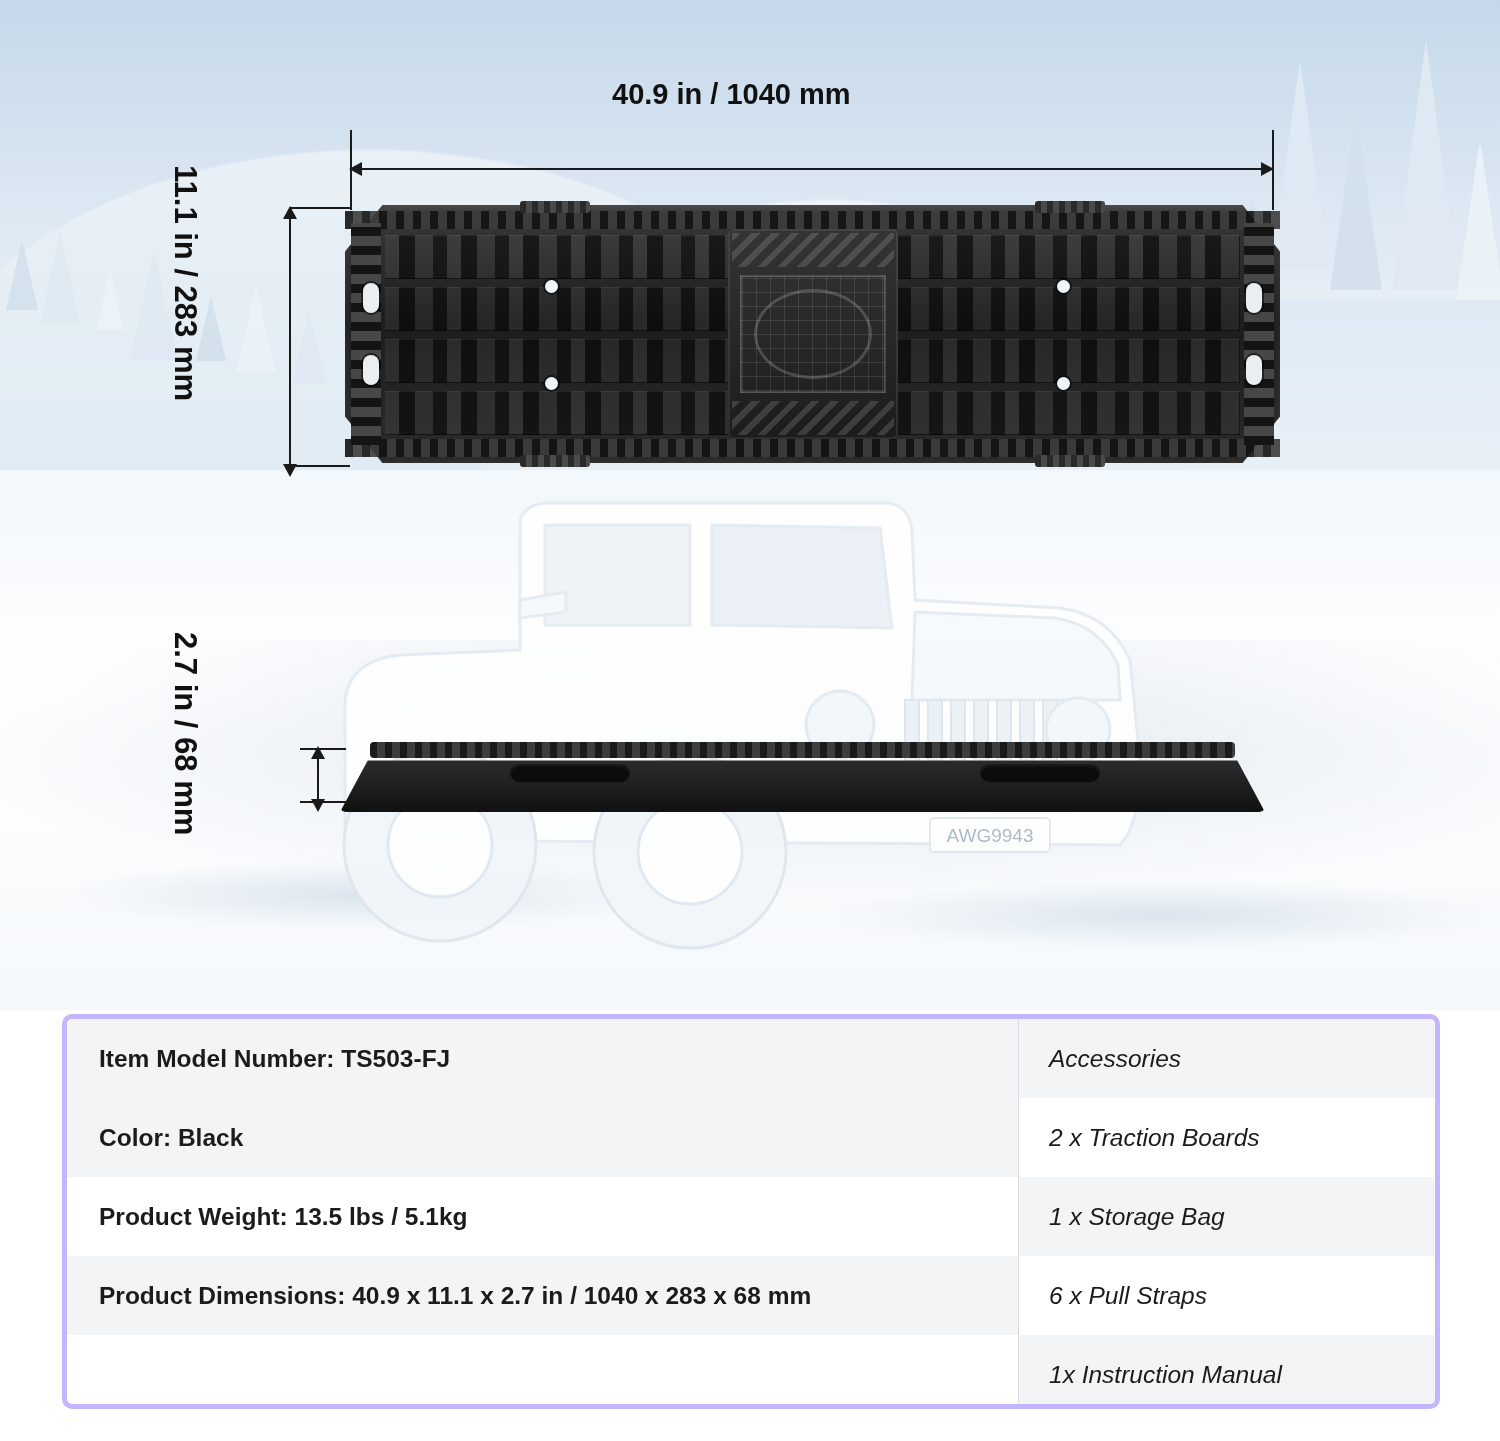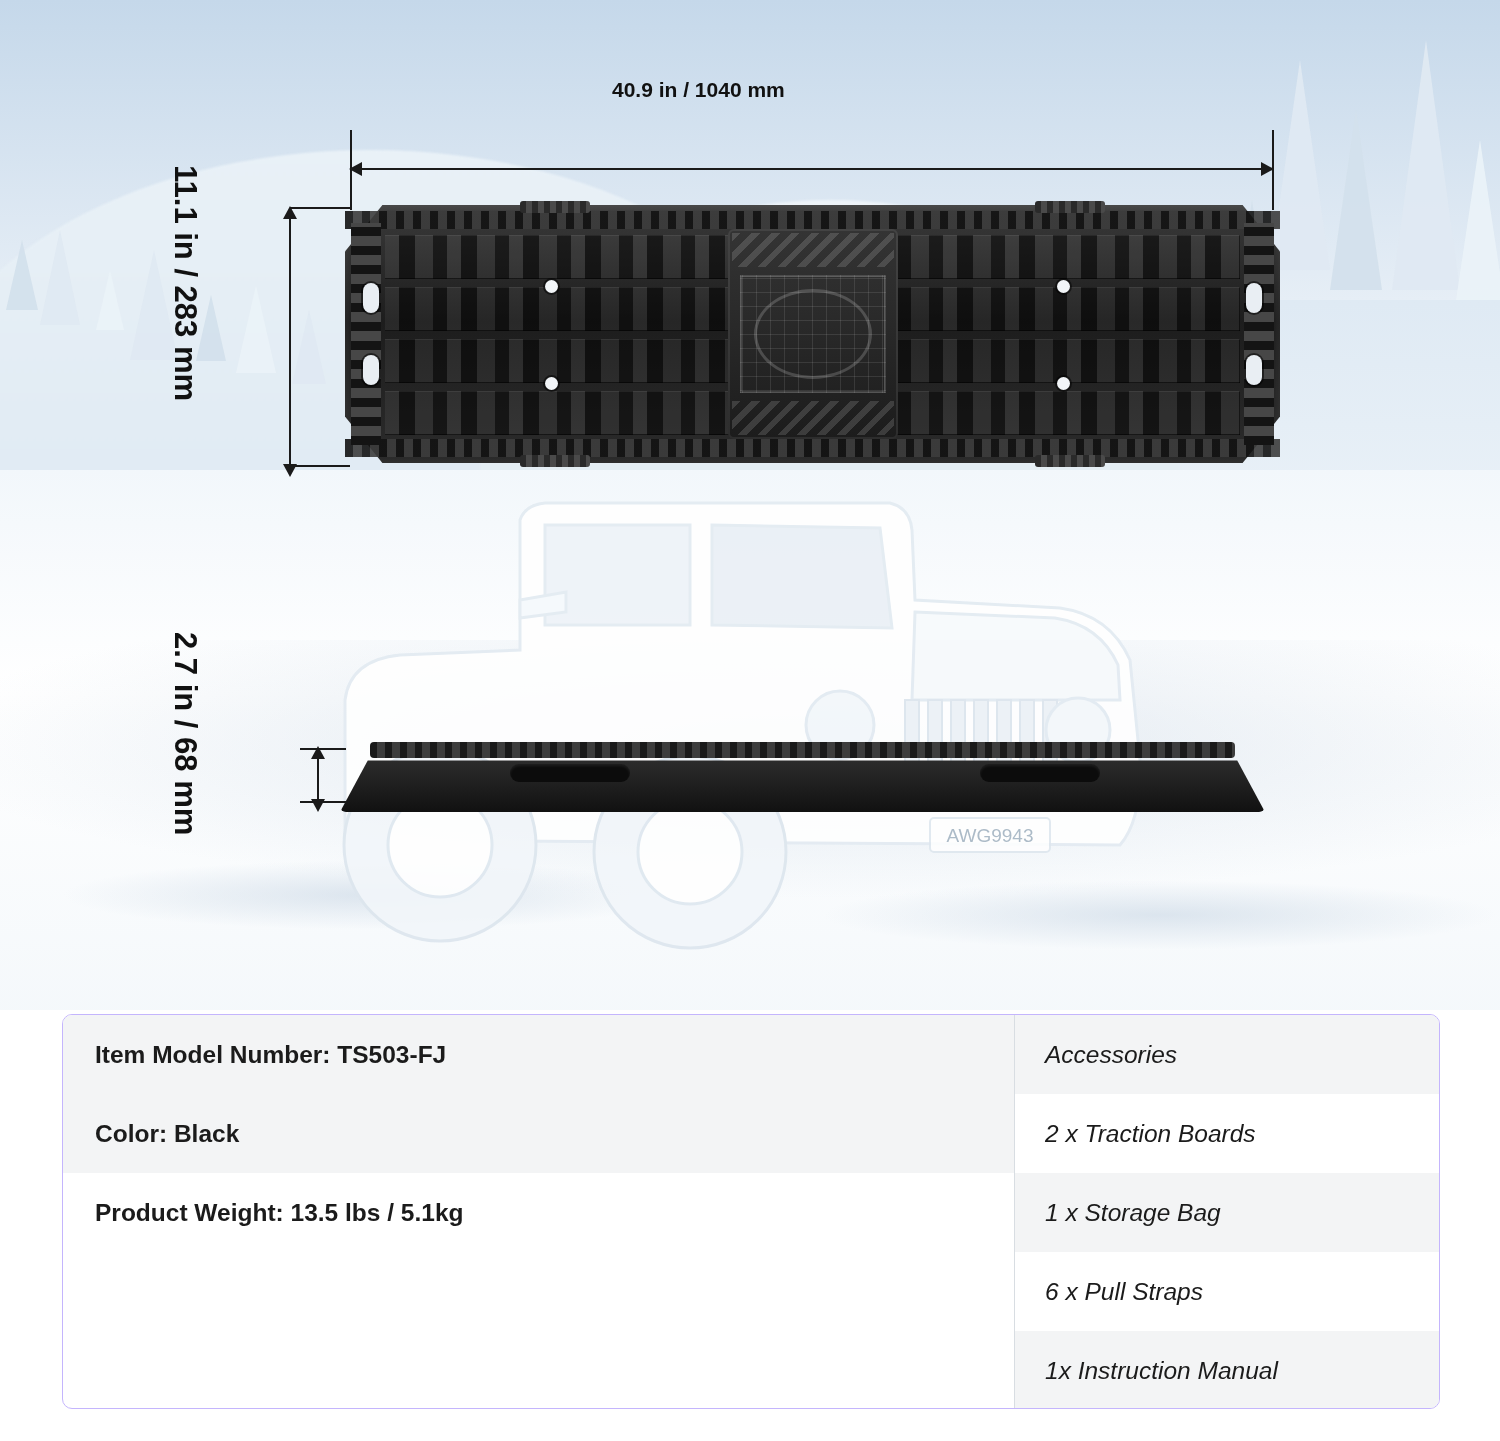--- a/index.html
+++ b/index.html
@@ -152,21 +152,21 @@
     box-shadow: inset 0 2px 3px rgba(255,255,255,.08);
   }
 
   
   .dim-label {
     position:absolute;
     font-weight:700;
     color:#111;
     white-space:nowrap;
   }
-  #dim-width-label { left:612px; top:78px; font-size:21px; }
+  #dim-width-label { left:612px; top:78px; font-size:29px; }
   #dim-height-label {
     left:203px; top:165px;
     font-size:31px;
     transform-origin: left top;
     transform: rotate(90deg);
   }
   #dim-thick-label {
     left:203px; top:632px;
     font-size:31px;
     transform-origin: left top;
@@ -199,21 +199,21 @@
   .ah-down {
     border-left:7px solid transparent; border-right:7px solid transparent;
     border-top:13px solid #1a1a1a;
   }
 
   
   #spec-table {
     position:absolute;
     left:62px; top:1014px;
     width:1378px; height:395px;
-    border:1px solid #c4b5fd;
+    border:5px solid #c4b5fd;
     border-radius:10px;
     background:#fff;
     display:flex;
     overflow:hidden;
   }
   #spec-left { width:952px; border-right:1px solid #d8dde2; }
   #spec-right { flex:1; }
   .srow {
     height:79px;
     display:flex; align-items:center;
@@ -353,20 +353,21 @@
 <div class="arrowhead ah-up" style="left:311px; top:746px;"></div>
 <div class="arrowhead ah-down" style="left:311px; top:799px;"></div>
 <div class="tick" style="left:300px; top:748px; width:46px; height:2px;"></div>
 <div class="tick" style="left:300px; top:801px; width:46px; height:2px;"></div>
 
 <div id="spec-table">
   <div id="spec-left">
     <div class="srow alt bold">Item Model Number: TS503-FJ</div>
     <div class="srow alt bold">Color: Black</div>
     <div class="srow bold">Product Weight: 13.5 lbs / 5.1kg</div>
+    <div class="srow alt bold">Product Dimensions: 40.9 x 11.1 x 2.7 in / 1040 x 283 x 68 mm</div>
   </div>
   <div id="spec-right">
     <div class="srow alt">Accessories</div>
     <div class="srow">2 x Traction Boards</div>
     <div class="srow alt">1 x Storage Bag</div>
     <div class="srow">6 x Pull Straps</div>
     <div class="srow alt">1x Instruction Manual</div>
   </div>
 </div>
 

